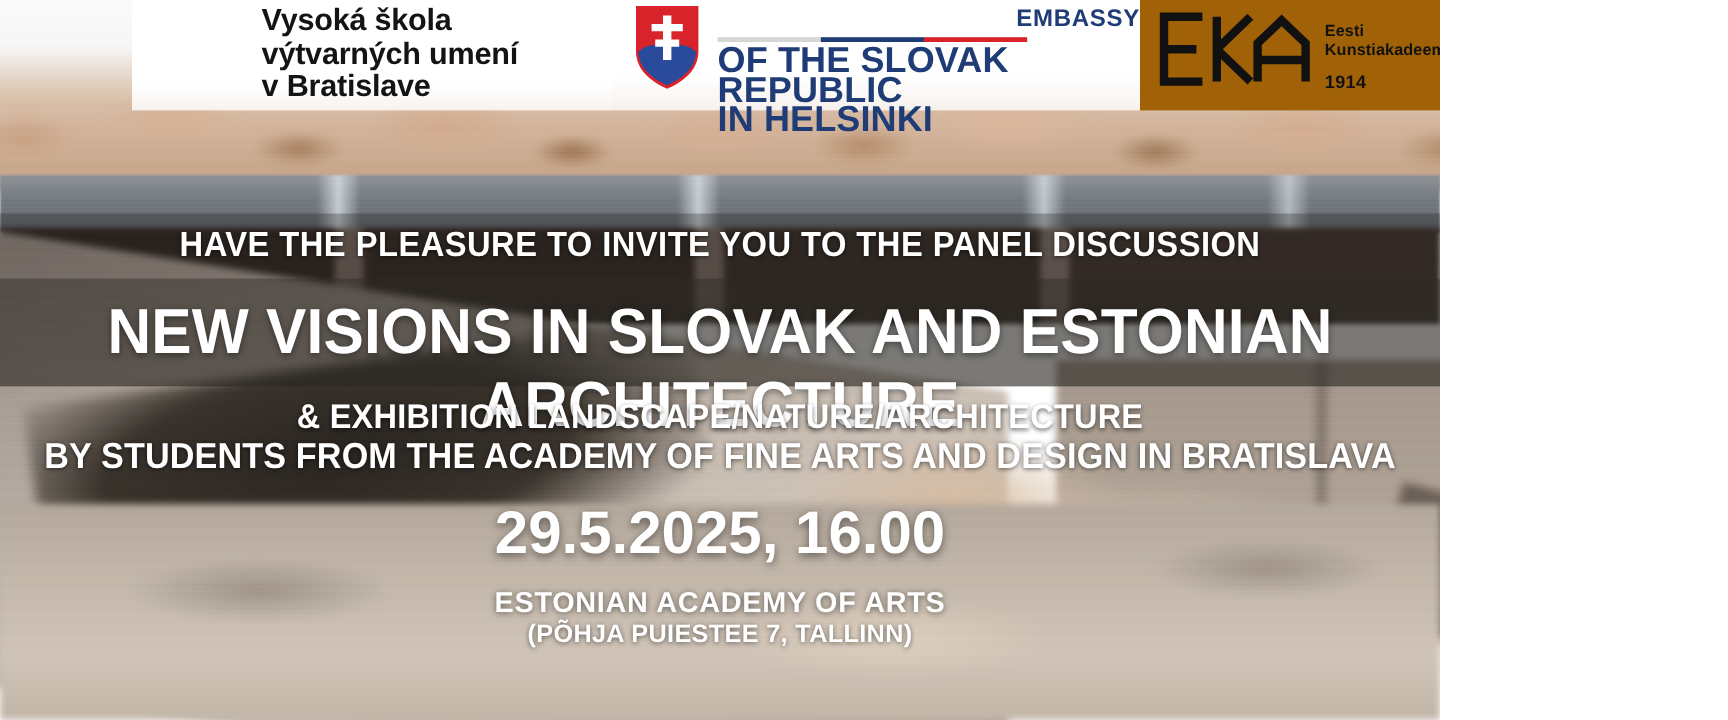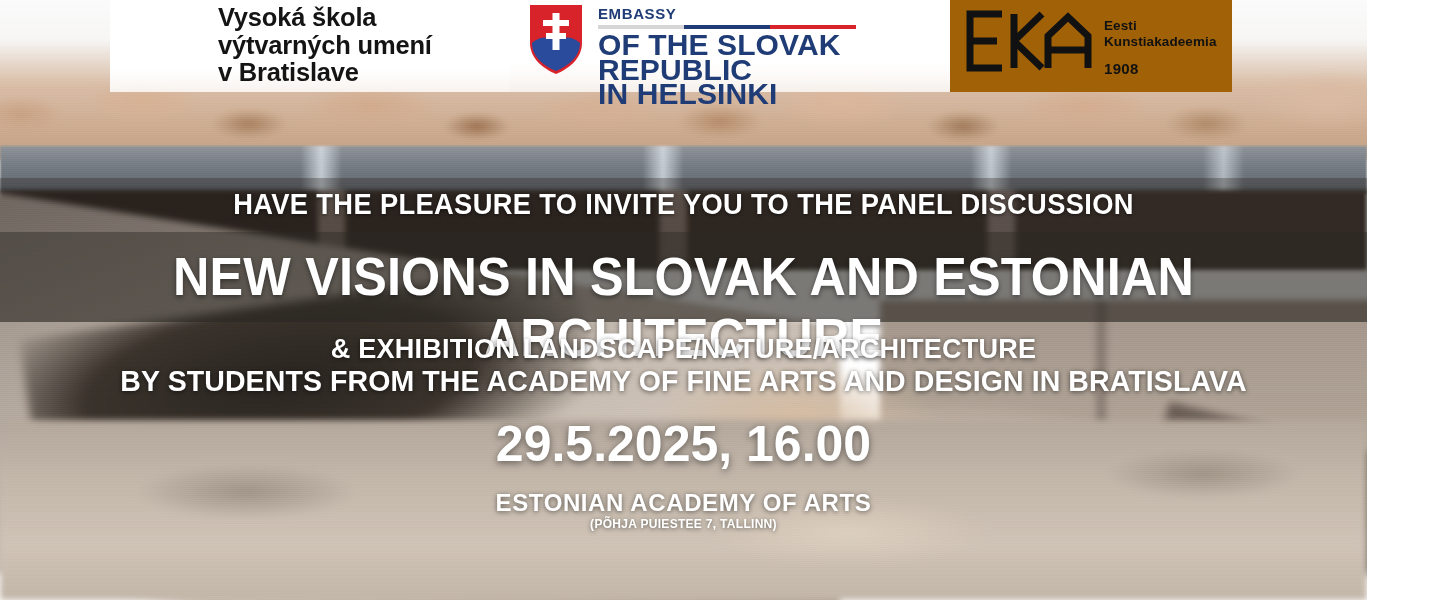--- a/index.html
+++ b/index.html
@@ -6,21 +6,21 @@
 
   html, body {
     width:1440px; height:600px;
     background:#ffffff;
     font-family:"Liberation Sans", sans-serif;
     overflow:hidden;
   }
 
   .poster {
     position:relative;
-    width:1367px; height:600px;
+    width:1200px; height:600px;
     overflow:hidden;
   }
 
   
   .bg { position:absolute; inset:0; overflow:hidden; }
 
   .sky {
     position:absolute; left:0; top:0; width:100%; height:140px;
     background:linear-gradient(180deg,#fbfbfb 0%,#f4f2f0 55%,#e9e4e0 100%);
   }
@@ -162,22 +162,23 @@
     font-family:"Liberation Sans", sans-serif;
     font-weight:700; font-size:25.5px; line-height:27.5px;
     letter-spacing:-.2px; color:#141414; white-space:pre-line;
   }
 
   
   .embassy { position:absolute; left:18px; top:3px; display:flex; gap:14px; align-items:flex-start; }
   .coat { width:56px; height:72px; position:relative; flex:none; }
   .embassy-txt { padding-top:2px; }
   .emb-line1 {
-    font-weight:700; font-size:15px; letter-spacing:.6px; color:#1f3c76;
+    font-weight:700; font-size:20px; letter-spacing:.6px; color:#1f3c76;
     font-family:"Liberation Sans", sans-serif;
+    text-align:right;
   }
   .emb-rule { width:258px; height:4px; margin:3px 0 4px; display:flex; }
   .emb-rule i { flex:1; display:block; height:100%; }
   .emb-line2 {
     font-weight:700; font-size:30px; line-height:24.5px; letter-spacing:.1px; color:#1f3c76;
     font-family:"Liberation Sans", sans-serif; white-space:pre-line;
   }
 
   
   .eka { position:absolute; left:14px; top:10px; display:flex; align-items:flex-start; gap:12px; }
@@ -227,21 +228,21 @@
   }
   .date {
     top:415px; font-size:50px; font-weight:600; letter-spacing:0;
     text-shadow:0 2px 7px rgba(0,0,0,.5);
   }
   .venue {
     top:489px; font-size:24px; font-weight:700; letter-spacing:.6px;
     text-shadow:0 1px 5px rgba(0,0,0,.55);
   }
   .address {
-    top:517px; font-size:12px; font-weight:600; letter-spacing:.3px;
+    top:517px; font-size:21px; font-weight:600; letter-spacing:.3px;
     text-shadow:0 1px 4px rgba(0,0,0,.55);
   }
 </style>
 </head>
 <body>
 
 <div class="poster">
 
   <div class="bg">
     <div class="sky"></div>
@@ -304,21 +305,21 @@
               <path d="M50 31 L78 58"></path>
 
               <path d="M84 58 V26 L104 7 L124 26 V58"></path>
               <path d="M84 40 H124"></path>
             </g>
           </svg>
         </div>
         <div>
           <div class="eka-sub">Eesti
 Kunstiakadeemia</div>
-          <div class="eka-year">1908</div>
+          <div class="eka-year">1914</div>
         </div>
       </div>
     </div>
 
   </div>
 
   <div class="txt kicker">HAVE THE PLEASURE TO INVITE YOU TO THE PANEL DISCUSSION</div>
   <div class="txt headline">NEW VISIONS IN SLOVAK AND ESTONIAN ARCHITECTURE</div>
   <div class="txt sub1">&amp; EXHIBITION  LANDSCAPE/NATURE/ARCHITECTURE</div>
   <div class="txt sub2">BY STUDENTS FROM THE ACADEMY OF FINE ARTS AND DESIGN IN BRATISLAVA</div>

